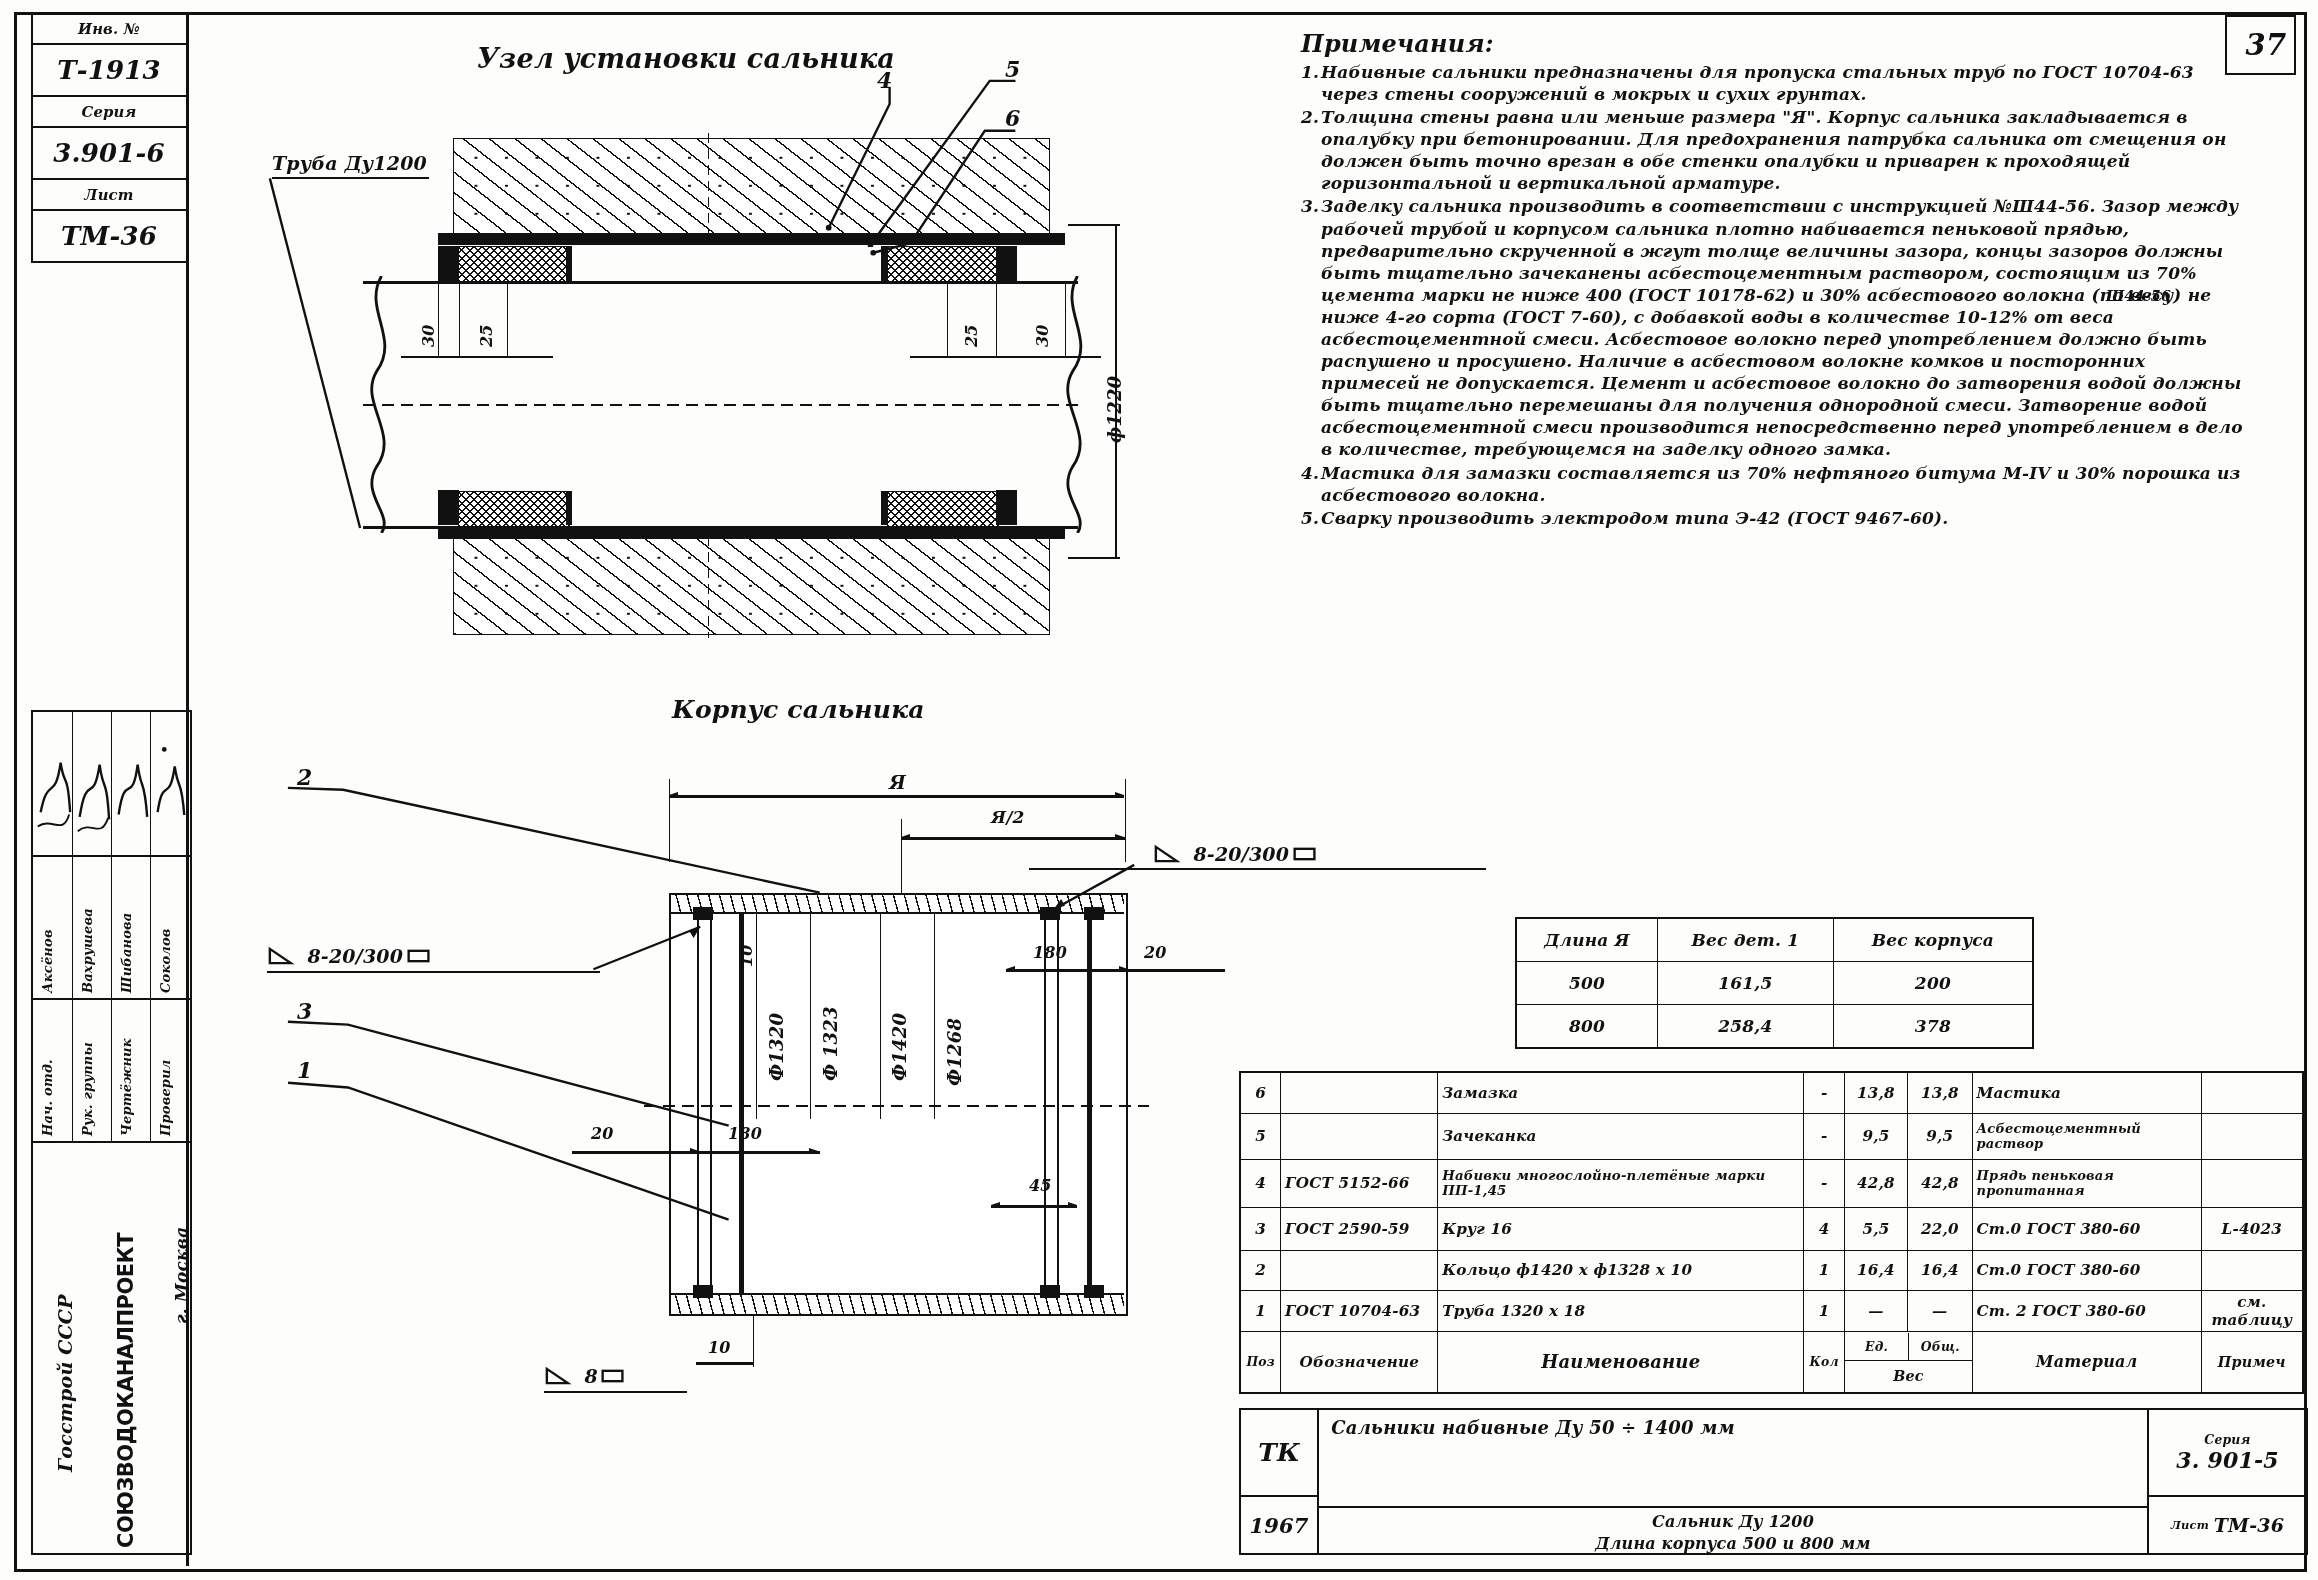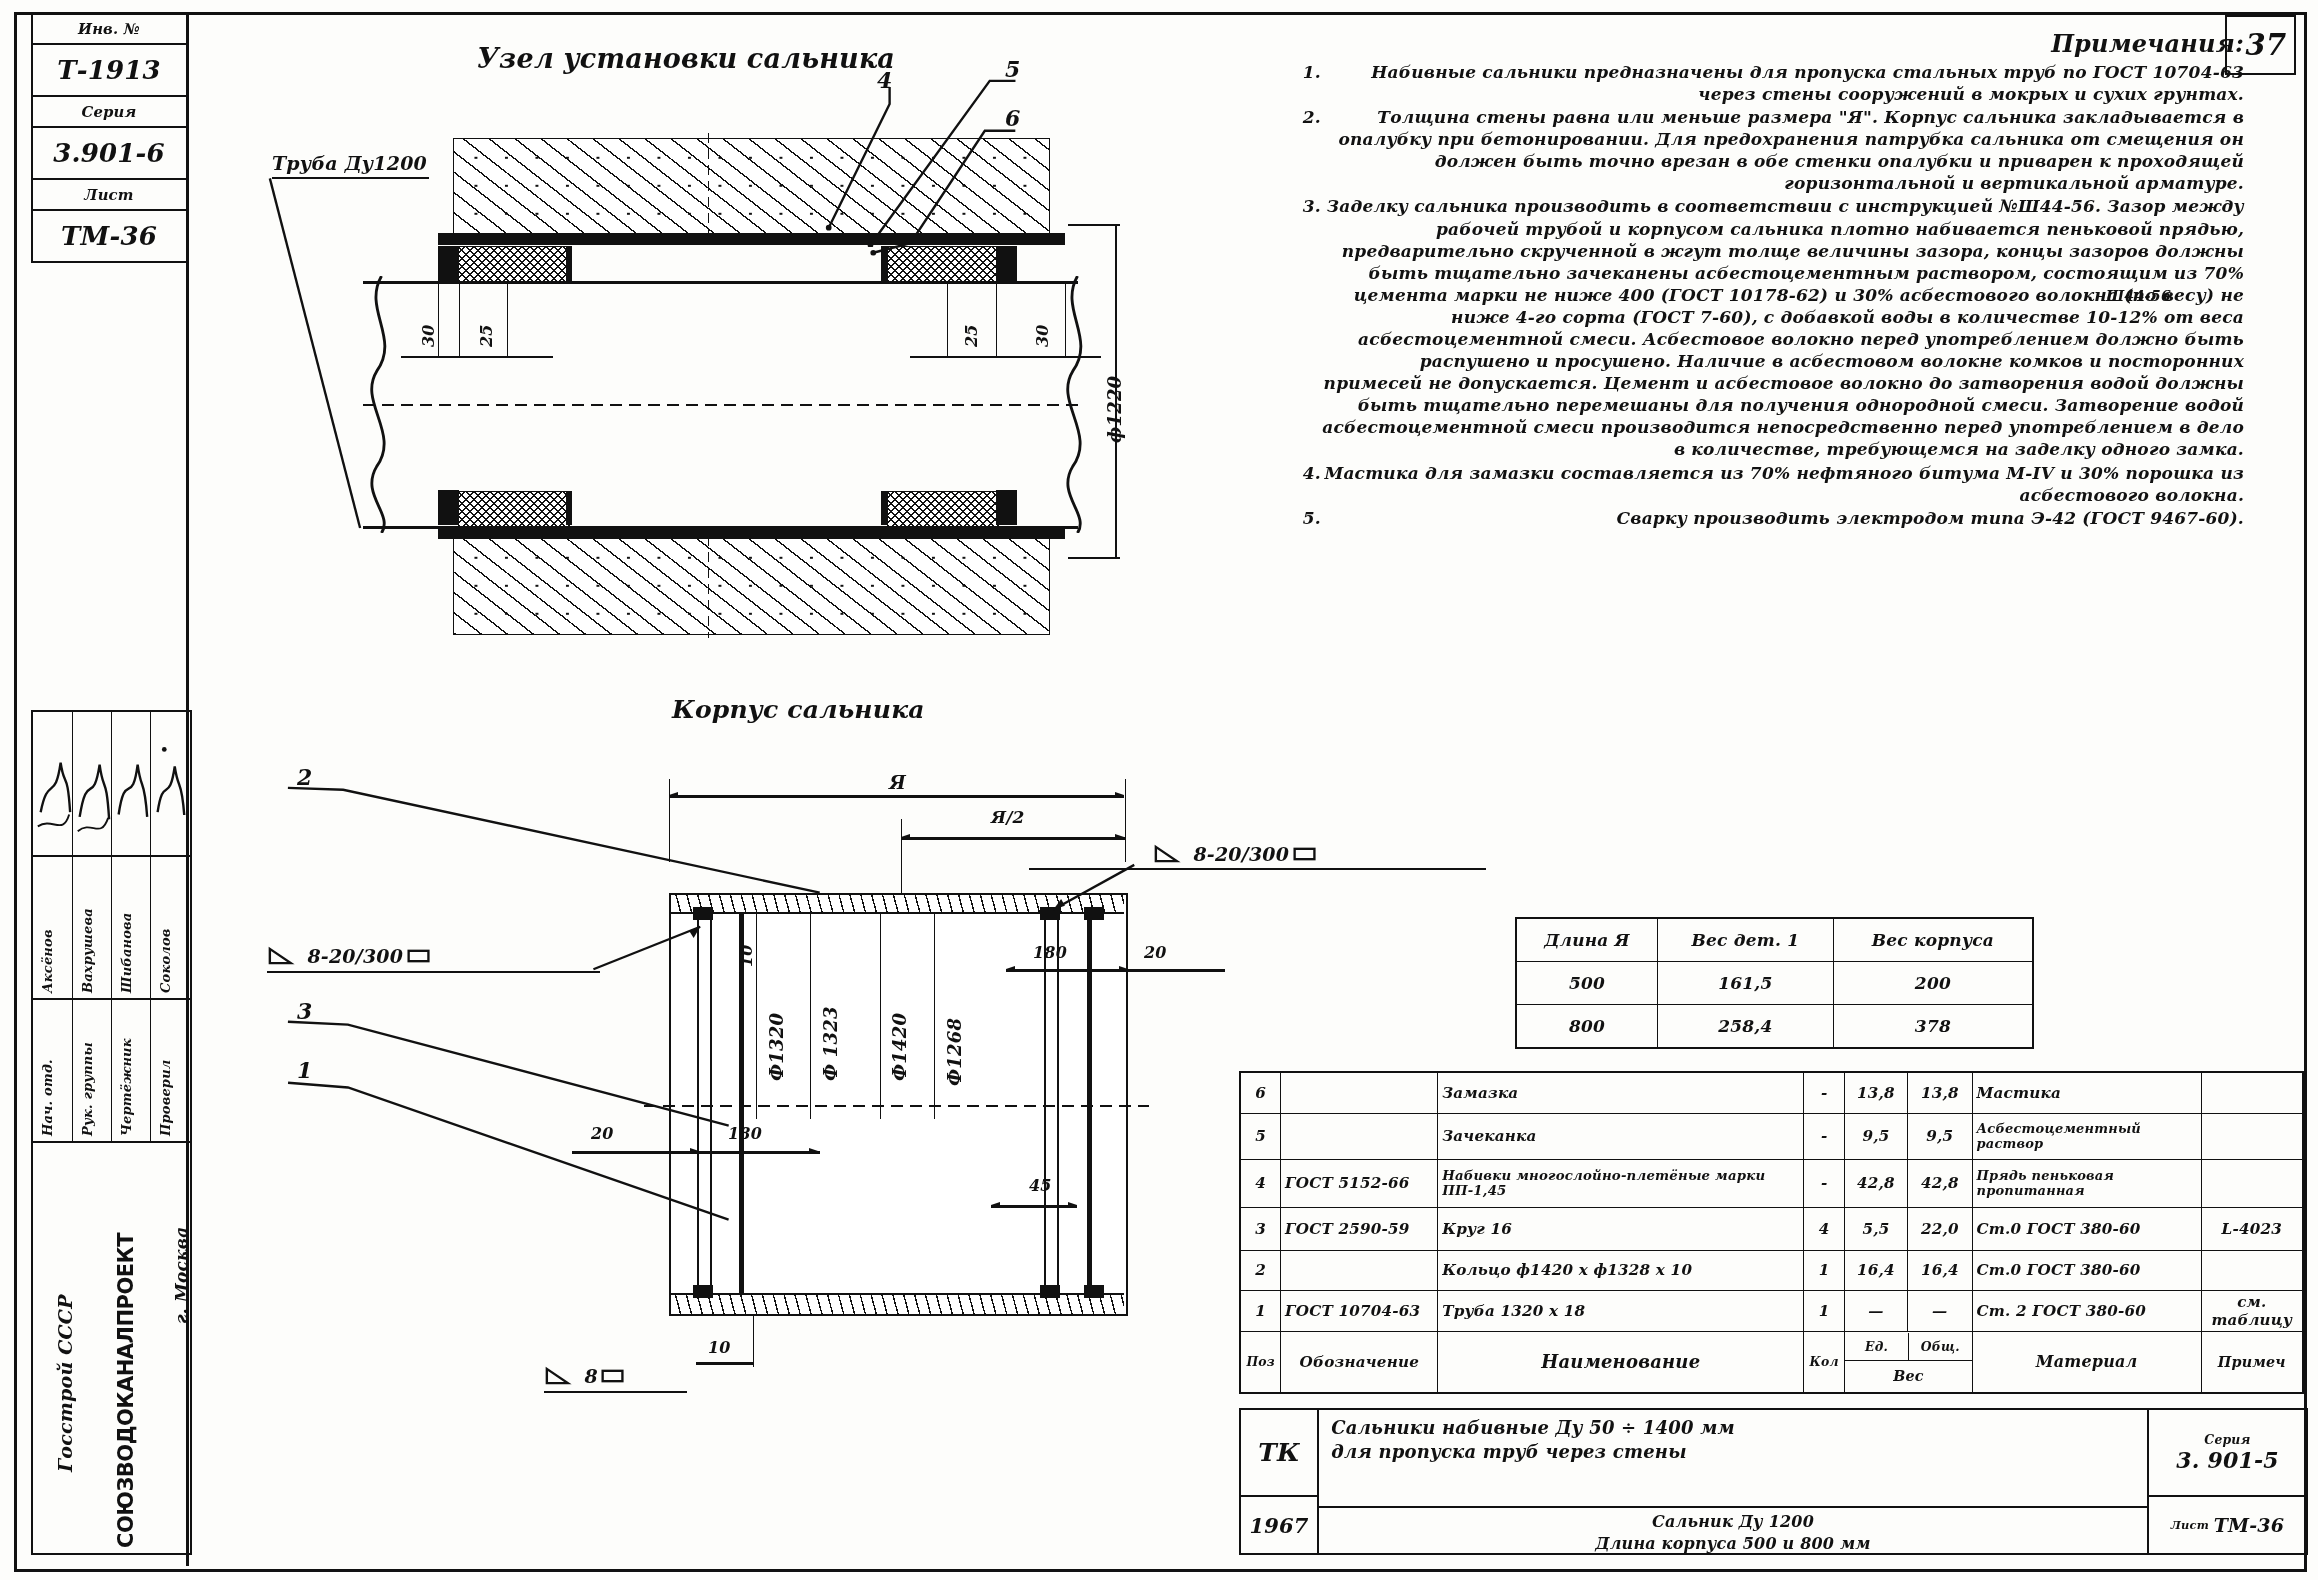--- a/index.html
+++ b/index.html
@@ -73,21 +73,21 @@
   .mastic{position:absolute;background:#111;}
   .thinline{position:absolute;background:#111;height:1.4px;}
   .thinlineV{position:absolute;background:#111;width:1.4px;}
   .dash{position:absolute;height:1.4px;
     background:repeating-linear-gradient(to right,#111 0 12.4px,transparent 12.4px 19px);}
   .arrowL,.arrowR{position:absolute;width:0;height:0;border-top:3.8px solid transparent;border-bottom:3.8px solid transparent;}
   .arrowL{border-right:9.5px solid #111;}
   .arrowR{border-left:9.5px solid #111;}
 
   
-  #notes-col{position:absolute;left:1301px;top:29px;width:943px;text-align:right;}
+  #notes-col{position:absolute;left:1301px;top:29px;width:943px;}
   #notes-title{font-size:24px;margin-bottom:2.9px;}
   .note{display:flex;font-size:17px;line-height:1.30;margin-bottom:1px;}
   .note .num{width:20px;flex:none;}
   .note .body{flex:1;}
 
   
   #weights-table{position:absolute;left:1515px;top:917px;width:519px;border:2.4px solid #111;border-collapse:collapse;}
   #weights-table td{border:1.9px solid #111;height:40px;text-align:center;font-size:17px;}
 
   
@@ -521,21 +521,20 @@
     </table>
 
   <div id="title-block">
     <div id="tb-left">
       <div class="tb-tk hand">ТК</div>
       <div class="tb-year hand">1967</div>
     </div>
     <div id="tb-mid">
       <div class="tb-top">
         <div class="tb-line hand">Сальники    набивные      Ду 50 ÷ 1400 мм</div>
-        <div class="tb-line hand">для    пропуска    труб    через    стены</div>
       </div>
       <div class="tb-bot">
         <div class="tb-line2 hand" style="text-align:center;">Сальник      Ду 1200</div>
         <div class="tb-line2 hand" style="text-align:center;">Длина    корпуса    500 и 800 мм</div>
       </div>
     </div>
     <div id="tb-right">
       <div class="tr-top">
         <span class="hand" style="font-size:12.4px;">Серия</span>
         <span class="hand" style="font-size:22px;font-weight:700;">3. 901-5</span>

